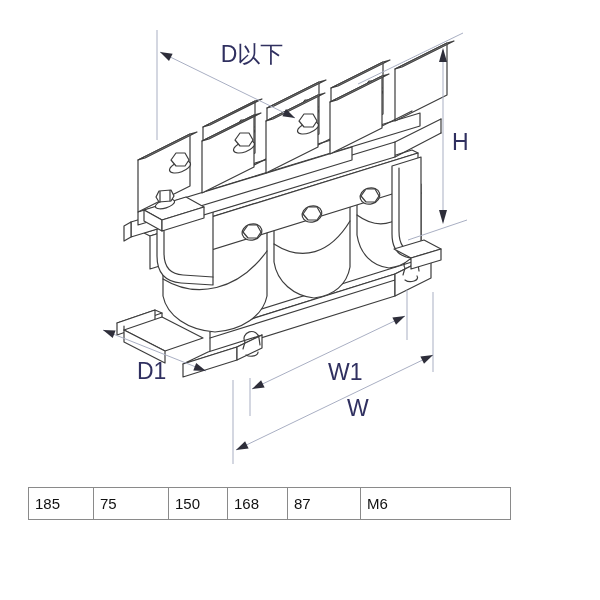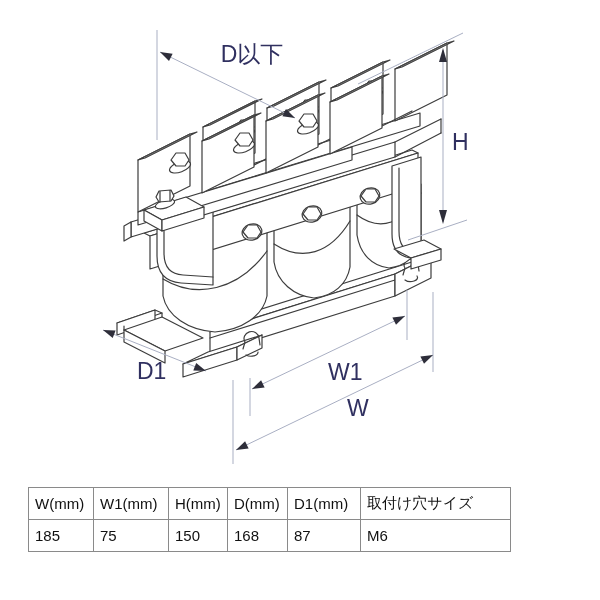--- a/index.html
+++ b/index.html
@@ -204,28 +204,20 @@
     <colgroup>
       <col class="c0">
         <col class="c1">
         <col class="c2">
         <col class="c3">
         <col class="c4">
         <col class="c5">
     </colgroup>
     <tbody>
       <tr>
-        <td>W(mm)</td>
-        <td>W1(mm)</td>
-        <td>H(mm)</td>
-        <td>D(mm)</td>
-        <td>D1(mm)</td>
-        <td>取付け穴サイズ</td>
-      </tr>
-      <tr>
         <td>185</td>
         <td>75</td>
         <td>150</td>
         <td>168</td>
         <td>87</td>
         <td>M6</td>
       </tr>
     </tbody>
   </table>
 

